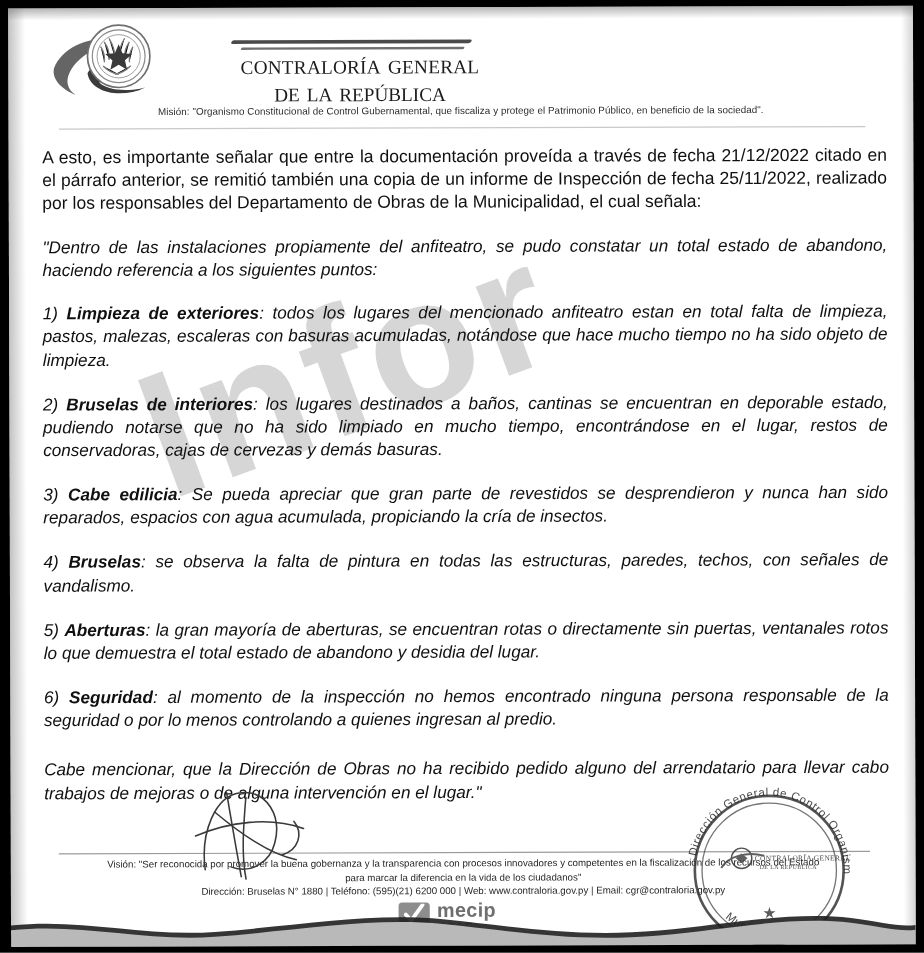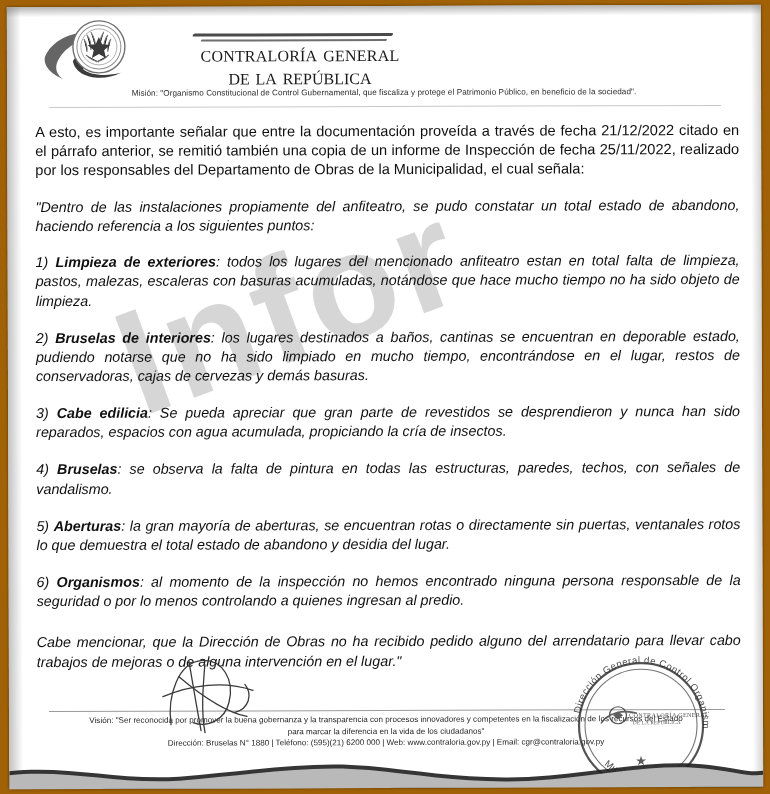--- a/index.html
+++ b/index.html
@@ -9,21 +9,21 @@
     width: 770px;
     height: 794px;
     overflow: hidden;
     font-family: "Liberation Sans", sans-serif;
   }
 
   #page-root {
     position: relative;
     width: 770px;
     height: 794px;
-    background: #a16207;
+    background: #000000;
   }
 
   
   .sheet {
     position: absolute;
     left: 8px;
     top: 6px;
     width: 754px;
     height: 782px;
     background: #ffffff;
@@ -330,21 +330,21 @@
         <p class="para item"><span class="num">1)</span> <span class="lbl">Limpieza de exteriores</span><span>: todos los lugares del mencionado anfiteatro estan en total falta de limpieza, pastos, malezas, escaleras con basuras acumuladas, notándose que hace mucho tiempo no ha sido objeto de limpieza.</span></p>
 
         <p class="para item"><span class="num">2)</span> <span class="lbl">Bruselas de interiores</span><span>: los lugares destinados a baños, cantinas se encuentran en deporable estado, pudiendo notarse que no ha sido limpiado en mucho tiempo, encontrándose en el lugar, restos de conservadoras, cajas de cervezas y demás basuras.</span></p>
 
         <p class="para item"><span class="num">3)</span> <span class="lbl">Cabe edilicia</span><span>: Se pueda apreciar que gran parte de revestidos se desprendieron y nunca han sido reparados, espacios con agua acumulada, propiciando la cría de insectos.</span></p>
 
         <p class="para item"><span class="num">4)</span> <span class="lbl">Bruselas</span><span>: se observa la falta de pintura en todas las estructuras, paredes, techos, con señales de vandalismo.</span></p>
 
         <p class="para item"><span class="num">5)</span> <span class="lbl">Aberturas</span><span>: la gran mayoría de aberturas, se encuentran rotas o directamente sin puertas, ventanales rotos lo que demuestra el total estado de abandono y desidia del lugar.</span></p>
 
-        <p class="para item"><span class="num">6)</span> <span class="lbl">Organismos</span><span>: al momento de la inspección no hemos encontrado ninguna persona responsable de la seguridad o por lo menos controlando a quienes ingresan al predio.</span></p>
+        <p class="para item"><span class="num">6)</span> <span class="lbl">Seguridad</span><span>: al momento de la inspección no hemos encontrado ninguna persona responsable de la seguridad o por lo menos controlando a quienes ingresan al predio.</span></p>
 
         <p class="para closing">Cabe mencionar, que la Dirección de Obras no ha recibido pedido alguno del arrendatario para llevar cabo trabajos de mejoras o de alguna intervención en el lugar."</p>
       </div>
 
       <div class="signature">
         <svg width="140" height="80" viewBox="0 0 140 80" aria-hidden="true">
           <g fill="none" stroke="#3a3a3a" stroke-width="1.3" stroke-linecap="round">
             <path d="M22 70 C 18 40, 30 8, 52 6 C 74 4, 86 26, 80 48 C 76 64, 60 74, 44 68"></path>
             <path d="M40 6 C 44 30, 48 54, 52 76"></path>
             <path d="M56 10 C 54 34, 52 58, 56 78"></path>
@@ -383,20 +383,30 @@
 
       <div class="footer">
         <div class="footer-rule"></div>
         <div class="footer-text">
           <span class="fl">Visión: "Ser reconocida por promover la buena gobernanza y la transparencia con procesos innovadores y competentes en la fiscalización de los recursos del Estado</span>
           <span class="fl">para marcar la diferencia en la vida de los ciudadanos"</span>
           <span class="fl">Dirección: Bruselas N° 1880 | Teléfono: (595)(21) 6200 000 | Web: www.contraloria.gov.py | Email: cgr@contraloria.gov.py</span>
         </div>
       </div>
 
+      <div class="mecip">
+        <div class="mecip-box"></div>
+        <div class="mecip-check">
+          <svg width="18" height="18" viewBox="0 0 18 18" aria-hidden="true">
+            <path d="M2 9 L6.5 14 L16 1" fill="none" stroke="#ffffff" stroke-width="3.2" stroke-linecap="round" stroke-linejoin="round"></path>
+          </svg>
+        </div>
+        <div class="mecip-name">mecip</div>
+        <div class="mecip-year">2015</div>
+      </div>
 
       <div class="bottom-wave">
         <svg width="754" height="34" viewBox="0 0 754 34" preserveAspectRatio="none" aria-hidden="true">
           <path d="M0 16 C 60 10, 110 26, 170 22 C 240 17, 300 6, 360 12 C 420 18, 470 28, 540 22 C 600 17, 650 6, 700 12 C 725 15, 740 20, 754 18 L754 34 L0 34 Z" fill="#1f1f1f" opacity="0.9"></path>
           <path d="M0 20 C 60 14, 110 30, 170 26 C 240 21, 300 10, 360 16 C 420 22, 470 32, 540 26 C 600 21, 650 10, 700 16 C 725 19, 740 24, 754 22 L754 34 L0 34 Z" fill="#b9b9b9"></path>
         </svg>
       </div>
 
       <div class="scan-shade-left"></div>
       <div class="scan-shade-top"></div>

